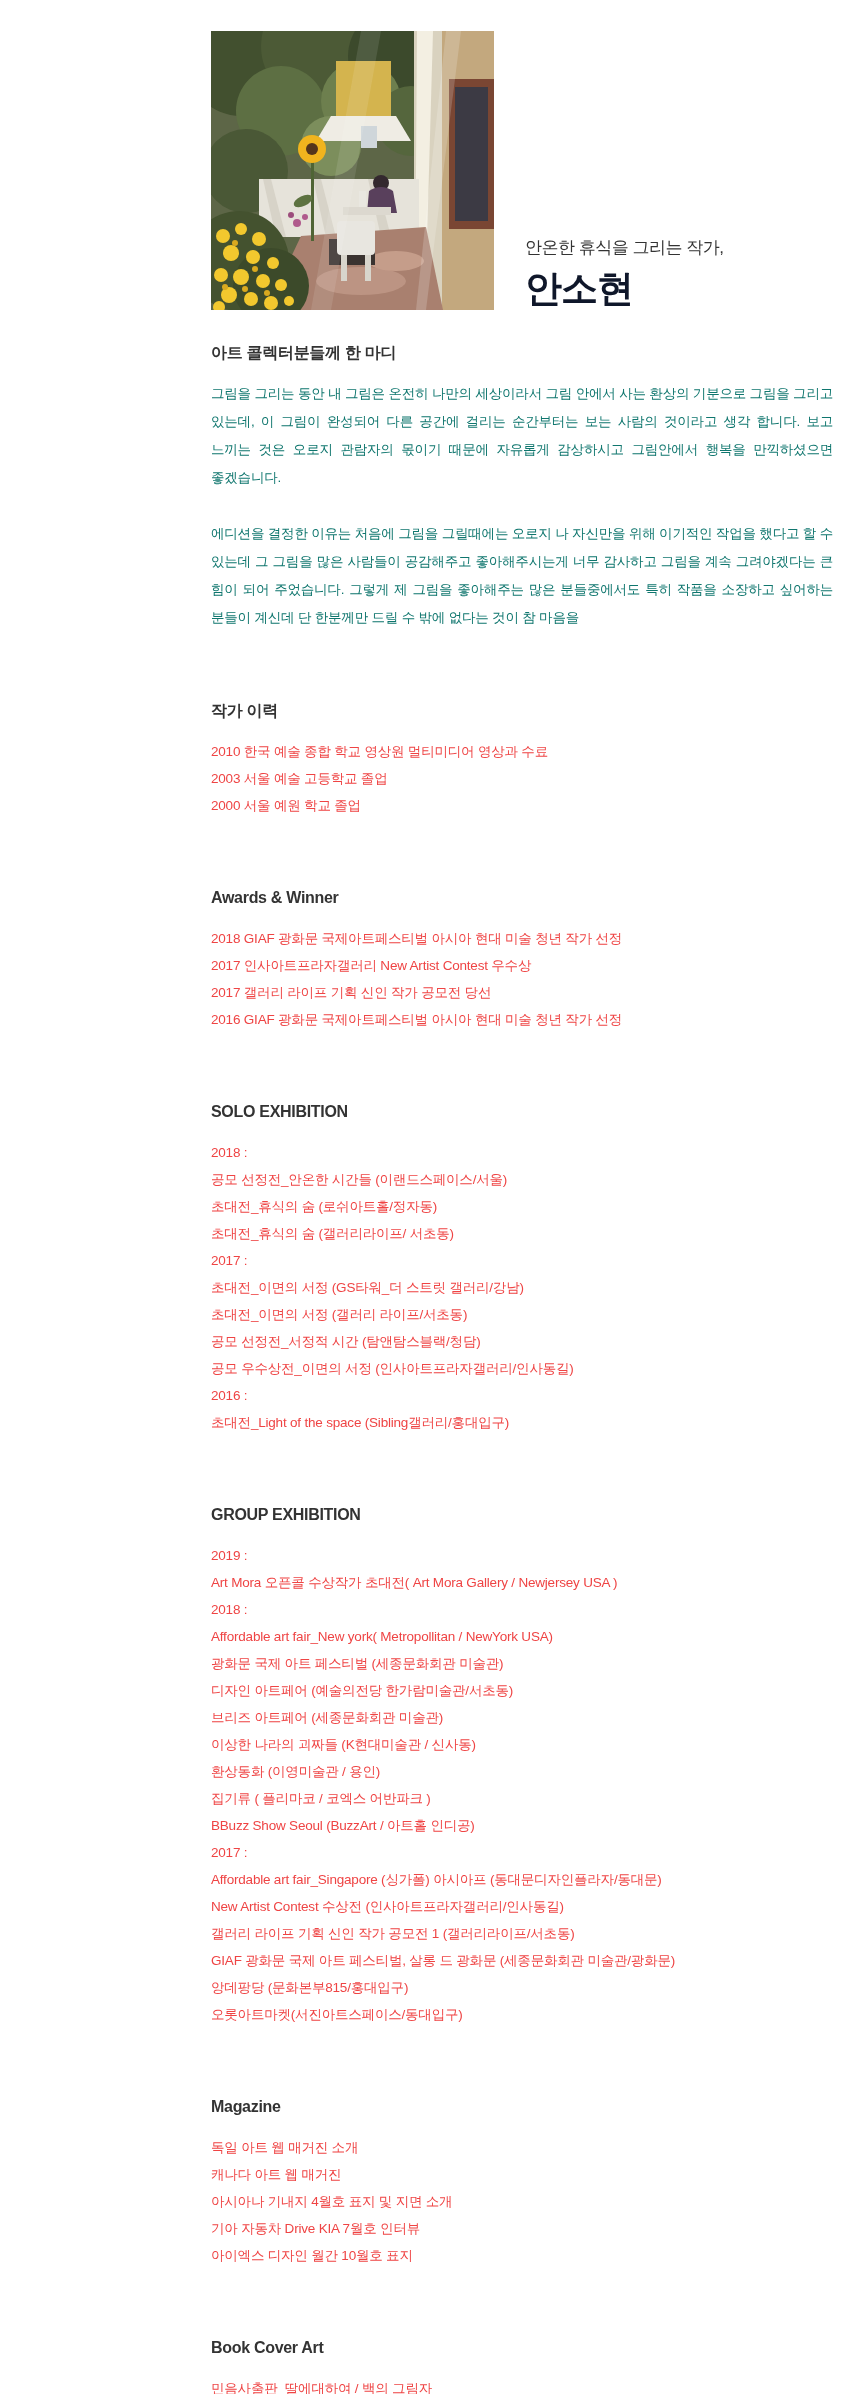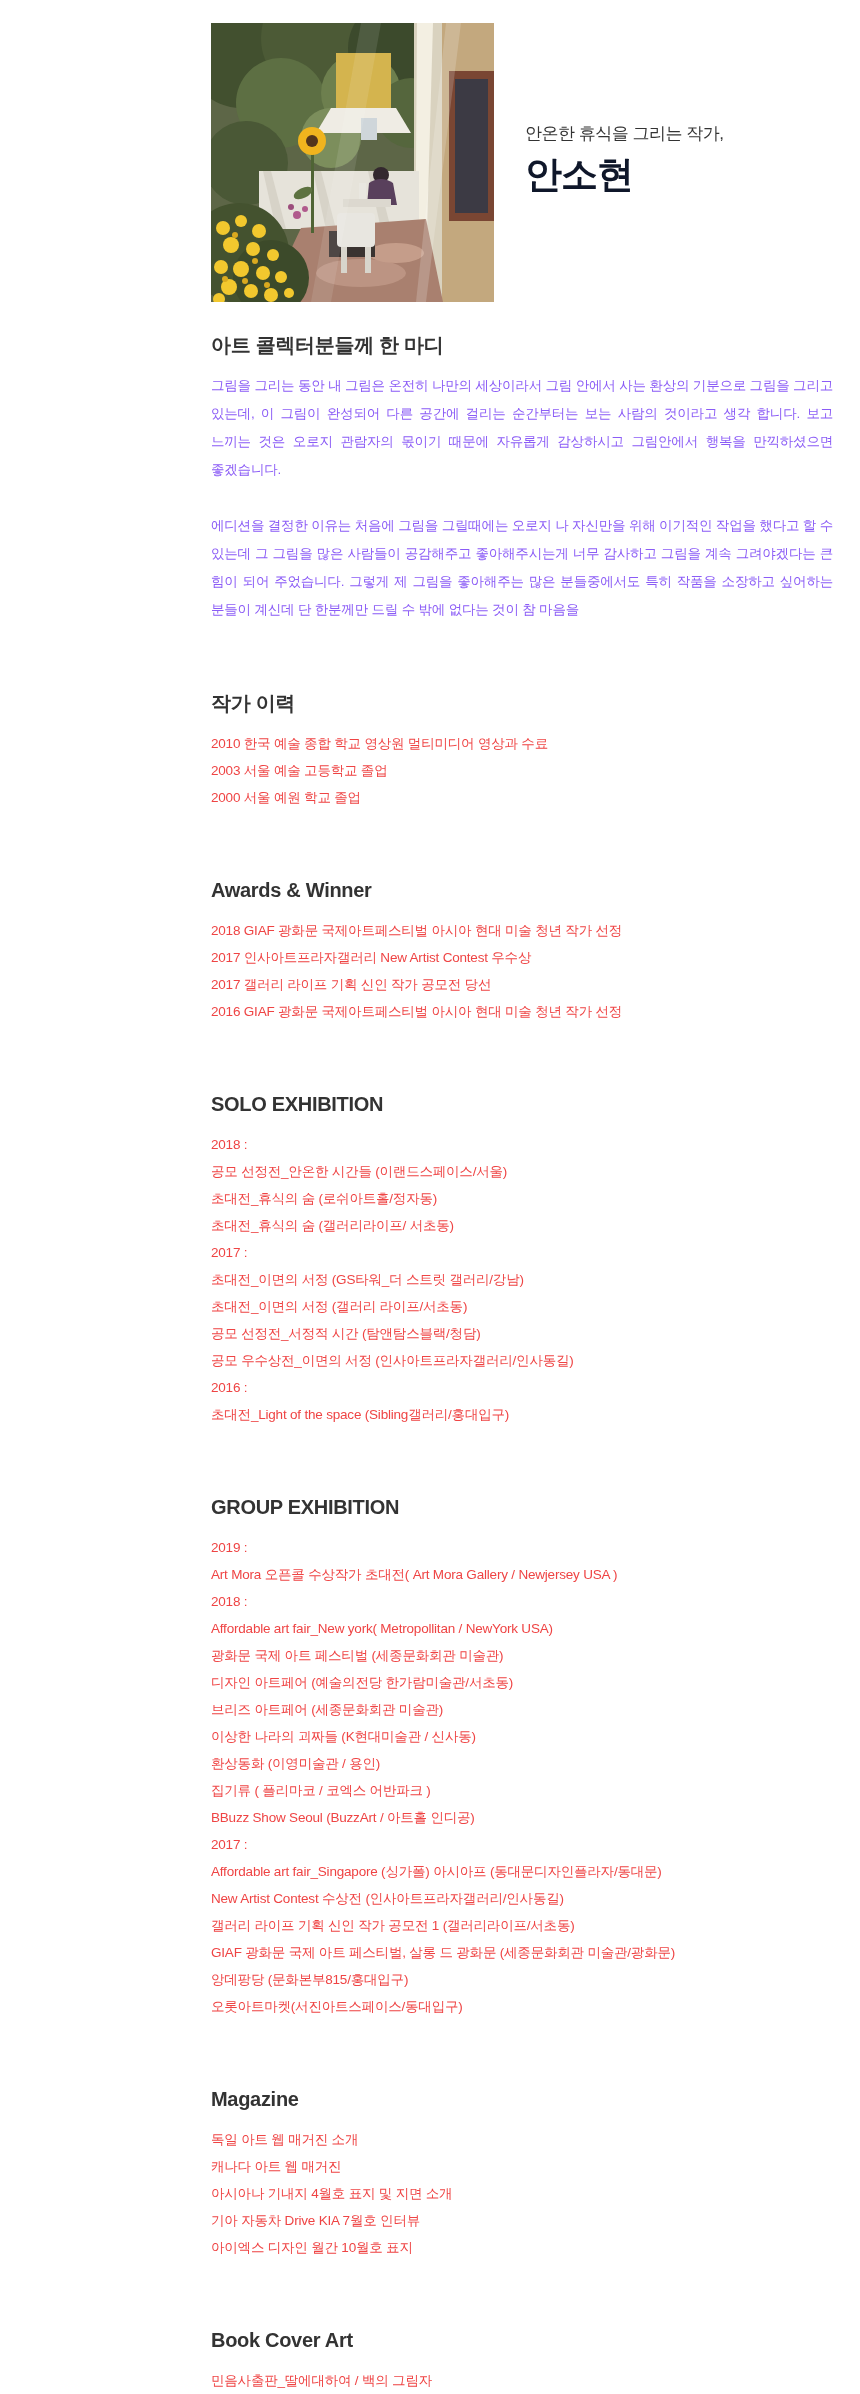--- a/index.html
+++ b/index.html
@@ -15,22 +15,22 @@
     background: #ffffff;
     padding-bottom: 90px;
   }
   .content {
     margin-left: 211px;
     width: 622px;
   }
   
   .profile-header {
     display: flex;
-    align-items: center;
-    padding-top: 15px;
+    align-items: flex-end;
+    padding-top: 23px;
   }
   .photo {
     width: 283px;
     height: 279px;
     margin-top: 8px;
     flex: 0 0 auto;
     overflow: hidden;
     background: #6b6f52;
   }
   .photo svg { display: block; }
@@ -47,31 +47,31 @@
     line-height: 42px;
     font-weight: 700;
     color: #0f172a;
     letter-spacing: -1px;
   }
   
   section { margin-top: 68px; }
   section.message { margin-top: 32px; }
   h2.sec-heading {
     margin: 0 0 16px 0;
-    font-size: 20px;
+    font-size: 16px;
     line-height: 22px;
     font-weight: 700;
     color: #333333;
     letter-spacing: -0.3px;
   }
   .message p {
     margin: 0 0 28px 0;
     font-size: 13.5px;
     line-height: 28px;
-    color: #8b5cf6;
+    color: #0f766e;
     text-align: justify;
     letter-spacing: -0.2px;
     word-break: keep-all;
   }
   .message p:last-child { margin-bottom: 0; }
   ul.item-list { list-style: none; margin: 0; padding: 0; }
   ul.item-list li {
     font-size: 13.5px;
     line-height: 27px;
     color: #ef4444;

